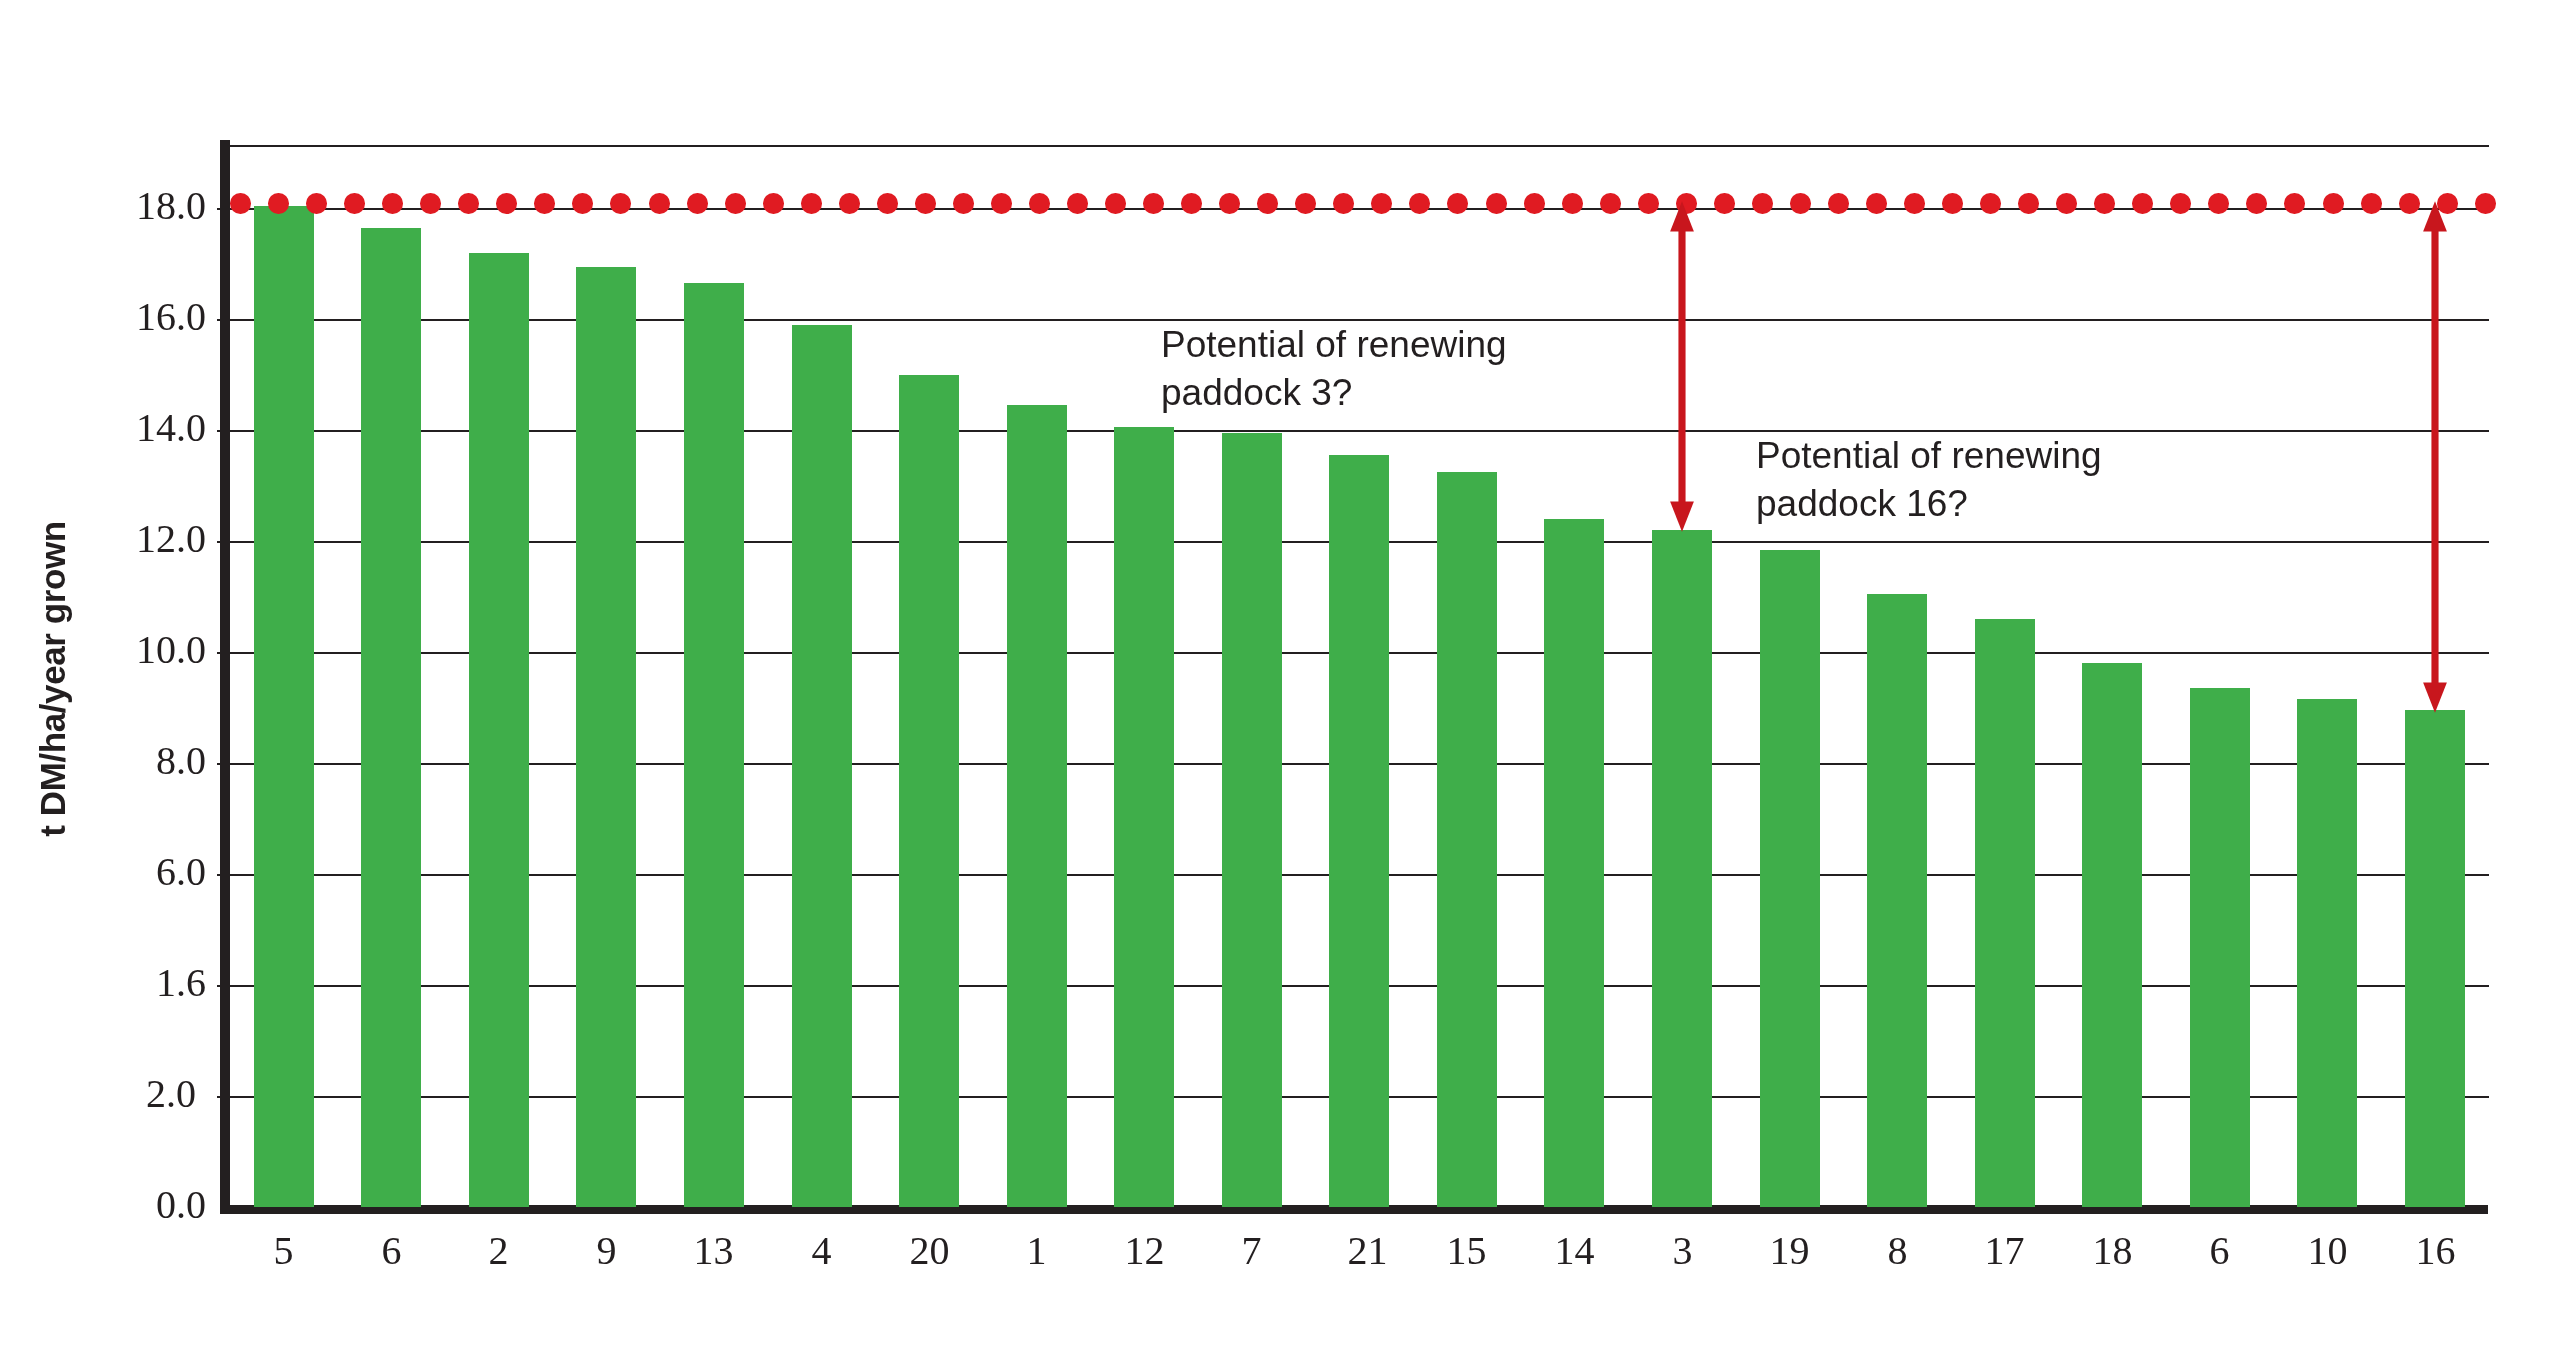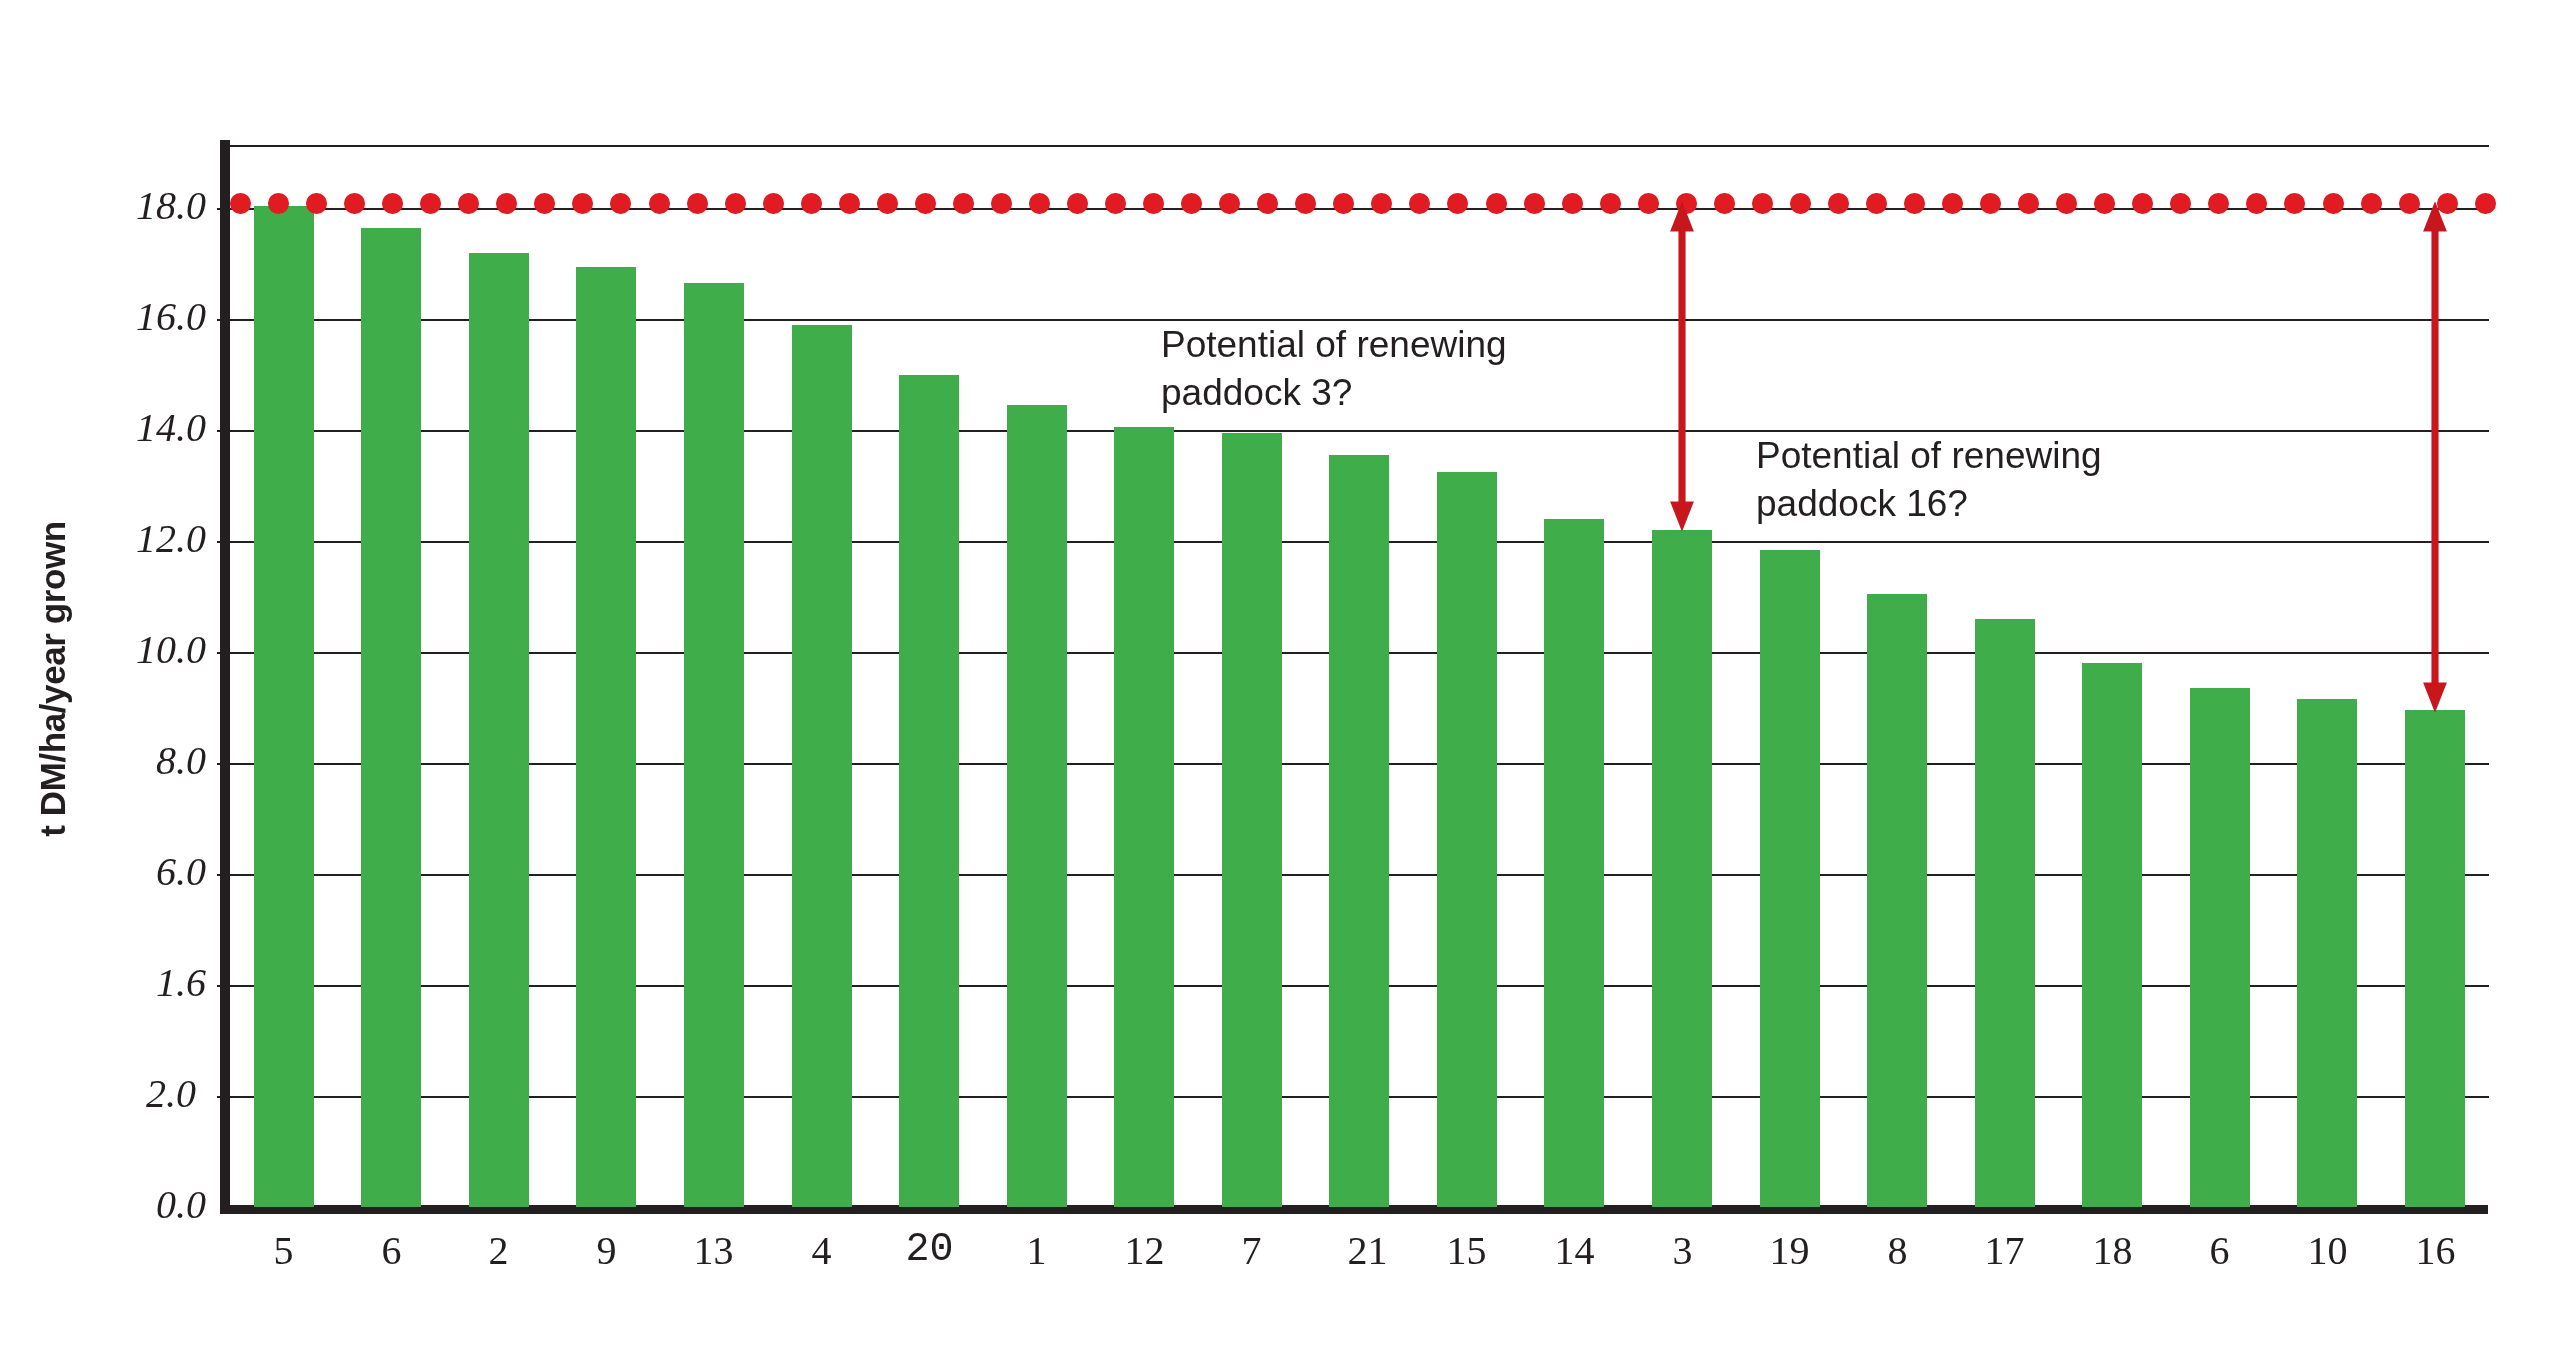--- a/index.html
+++ b/index.html
@@ -83,21 +83,20 @@
   
   .ylabel {
     position: absolute;
     right: 2528px; 
     font-family: "Liberation Serif", serif;
     font-size: 40px;
     color: #231f20;
     text-align: right;
     width: 143px;
     white-space: nowrap;
-    font-style: italic;
   }
 
   
   .y-axis-title {
     position: absolute;
     left: -201px;
     top: 659px;
     width: 507px;
     text-align: center;
     transform: rotate(-90deg);
@@ -249,21 +248,21 @@
       </div>
   </div>
 
   <div id="xlabels">
       <div class="xlabel" style="left: 228px; width: 111px;">5</div>
       <div class="xlabel" style="left: 336px; width: 111px;">6</div>
       <div class="xlabel" style="left: 443px; width: 111px;">2</div>
       <div class="xlabel" style="left: 551px; width: 111px;">9</div>
       <div class="xlabel" style="left: 658px; width: 111px;">13</div>
       <div class="xlabel" style="left: 766px; width: 111px;">4</div>
-      <div class="xlabel" style="left: 874px; width: 111px; font-family: Liberation Mono, monospace;">20</div>
+      <div class="xlabel" style="left: 874px; width: 111px;">20</div>
       <div class="xlabel" style="left: 981px; width: 111px;">1</div>
       <div class="xlabel" style="left: 1089px; width: 111px;">12</div>
       <div class="xlabel" style="left: 1196px; width: 111px;">7</div>
       <div class="xlabel" style="left: 1312px; width: 111px;">21</div>
       <div class="xlabel" style="left: 1411px; width: 111px;">15</div>
       <div class="xlabel" style="left: 1519px; width: 111px;">14</div>
       <div class="xlabel" style="left: 1627px; width: 111px;">3</div>
       <div class="xlabel" style="left: 1734px; width: 111px;">19</div>
       <div class="xlabel" style="left: 1842px; width: 111px;">8</div>
       <div class="xlabel" style="left: 1949px; width: 111px;">17</div>

